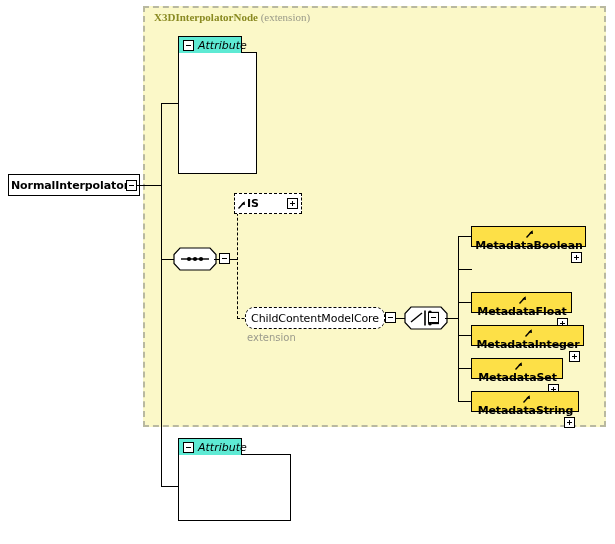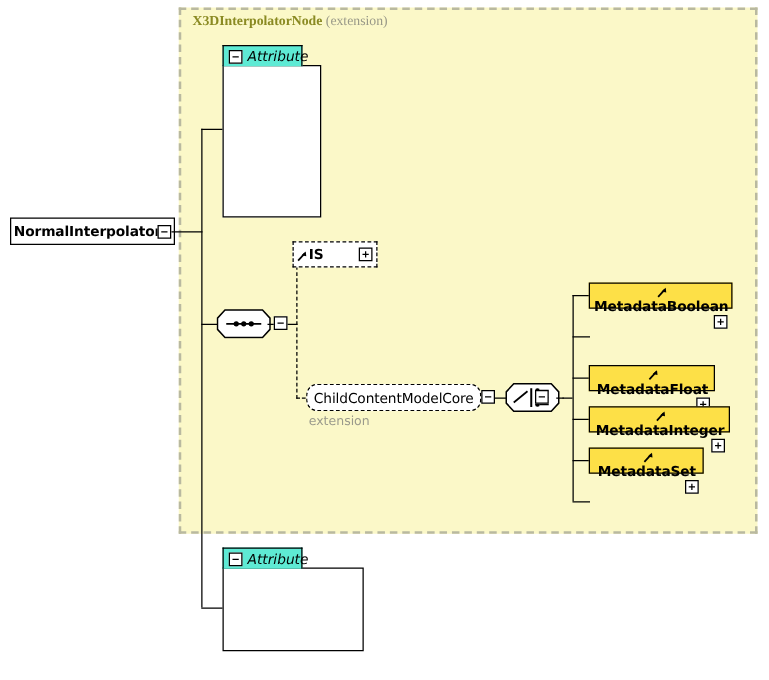--- a/index.html
+++ b/index.html
@@ -464,20 +464,33 @@
         <path d="M7.6 3.2 L8 7 L4.2 6.2 Z" fill="#000000"></path>
       </svg>
     </span>
     <span class="node-label">MetadataSet</span>
     <span class="expander inline-right">
       <span class="h"></span>
       <span class="v"></span>
     </span>
   </div>
 
+  <div class="node shadow" style="left:471px; top:391px; width:108px; height:21px;">
+    <span class="ref-arrow">
+      <svg width="9" height="12" viewBox="0 0 9 12">
+        <path d="M1.5 10.5 L7 4.5" stroke="#000000" stroke-width="1.4" fill="none"></path>
+        <path d="M7.6 3.2 L8 7 L4.2 6.2 Z" fill="#000000"></path>
+      </svg>
+    </span>
+    <span class="node-label">MetadataString</span>
+    <span class="expander inline-right">
+      <span class="h"></span>
+      <span class="v"></span>
+    </span>
+  </div>
 
   <div class="attr-group" style="left:178px; top:438px; width:113px; height:83px;">
     <div class="attr-tab" style="width:64px;">
       <span class="expander">
         <span class="h"></span>
       </span>
       <span class="attr-tab-label">Attribute</span>
     </div>
     <div class="attr-body" style="top:16px; width:113px; height:67px;"></div>
 

